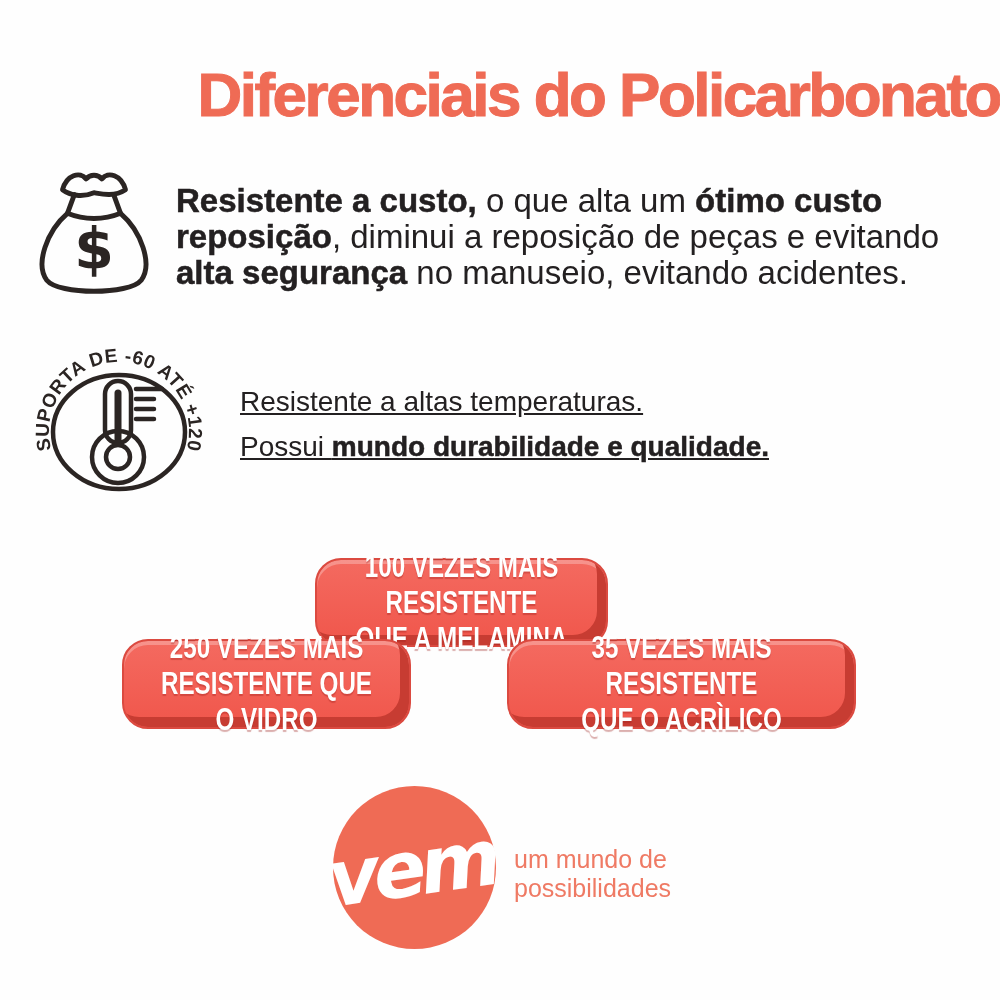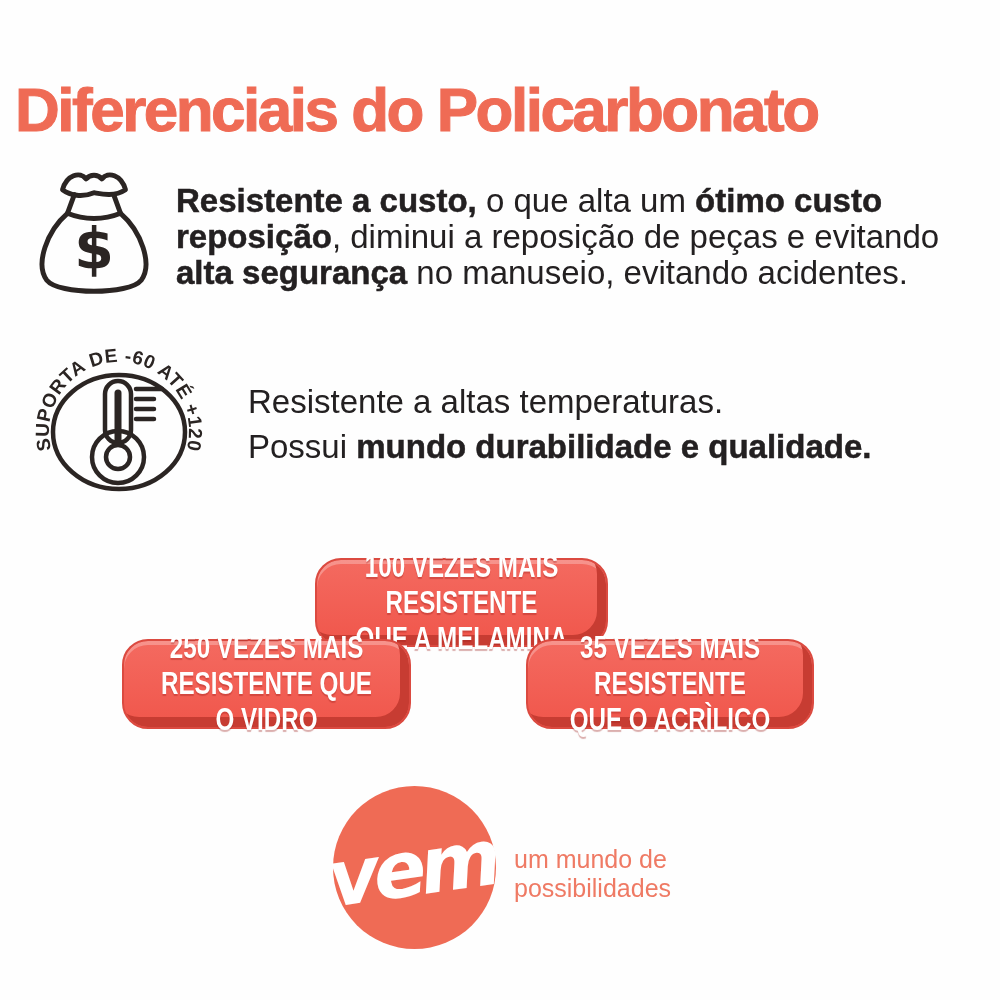--- a/index.html
+++ b/index.html
@@ -2,48 +2,48 @@
 <html style="--accent: #EF6B55; --text_dark: #232021; --icon_stroke: #2B2523; --badge_fill: #F0564B; --badge_fill_light: #F46A60; --badge_edge: #C73C32; --badge_border: #DB4A40; --tagline: #EF7A64; --background: #FEFEFE;"><head>
 <meta charset="utf-8">
 <style>
   html,body{margin:0;padding:0;background:#ffffff;}
   .canvas{
     position:relative;width:1000px;height:1000px;background:var(--background,#fff);
     font-family:"Liberation Sans","DejaVu Sans",sans-serif;overflow:hidden;
   }
   
   .title{
-    position:absolute;left:0;right:0;top:64px;margin:15px;text-align:left;
+    position:absolute;left:0;right:0;top:64px;margin:0;text-align:right;
     font-size:62px;font-weight:700;letter-spacing:-2.5px;line-height:1;
     color:var(--accent,#EF6B55);-webkit-text-stroke:1px var(--accent,#EF6B55);
   }
   
   .para{position:absolute;margin:0;color:var(--text_dark,#232021);}
   .para .b{font-weight:700;-webkit-text-stroke:0.5px currentColor;}
   .para1{left:176px;top:183px;width:812px;font-size:33px;line-height:36px;}
-  .para2{left:248px;top:379px;width:640px;font-size:33px;line-height:45px;}
+  .para2{left:240px;top:379px;width:640px;font-size:28px;line-height:45px;text-decoration:underline;}
   
   .money-icon{position:absolute;left:35px;top:168px;width:118px;height:128px;}
   .thermo-icon{position:absolute;left:20px;top:335px;width:210px;height:185px;}
   .icon-stroke{stroke:var(--icon_stroke,#2B2523);fill:none;stroke-linecap:round;stroke-linejoin:round;}
   .arc-text{fill:var(--icon_stroke,#2B2523);font-weight:700;font-size:19px;letter-spacing:0.5px;
     font-family:"Liberation Sans","DejaVu Sans",sans-serif;}
   .money-symbol{fill:var(--icon_stroke,#2B2523);font-weight:700;font-size:58px;
     font-family:"DejaVu Sans",sans-serif;}
   
   .badge{
     position:absolute;display:flex;align-items:center;justify-content:center;
     border-radius:26px;border:2px solid var(--badge_border,#DB4A40);
     background:linear-gradient(180deg,var(--badge_fill_light,#F46A60),var(--badge_fill,#F0564B));
     box-shadow:inset -9px -10px 0 0 var(--badge_edge,#C73C32), inset 0 4px 0 0 rgba(255,255,255,0.28);
     box-sizing:border-box;
   }
   .badge-1{left:315px;top:558px;width:293px;height:89px;}
   .badge-2{left:122px;top:639px;width:289px;height:90px;}
-  .badge-3{left:526px;top:639px;width:288px;height:90px;}
+  .badge-3{left:507px;top:639px;width:349px;height:90px;}
   .badge-text{
     display:block;white-space:pre-line;text-align:center;color:#ffffff;
     font-size:31px;line-height:36px;font-weight:700;
     transform:scaleX(0.78);transform-origin:center;
     text-shadow:0 2px 1px rgba(155,30,25,0.35);
   }
   
   .logo-circle{
     position:absolute;left:333px;top:786px;width:163px;height:163px;border-radius:50%;
     background:var(--accent,#EF6B55);display:flex;align-items:center;justify-content:center;

